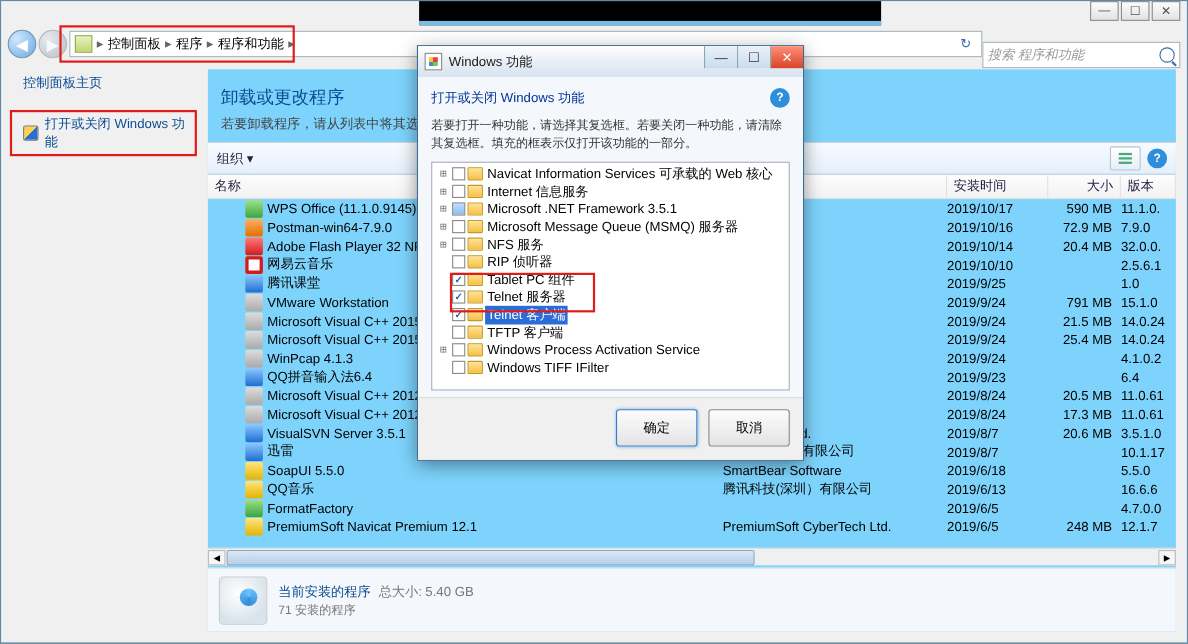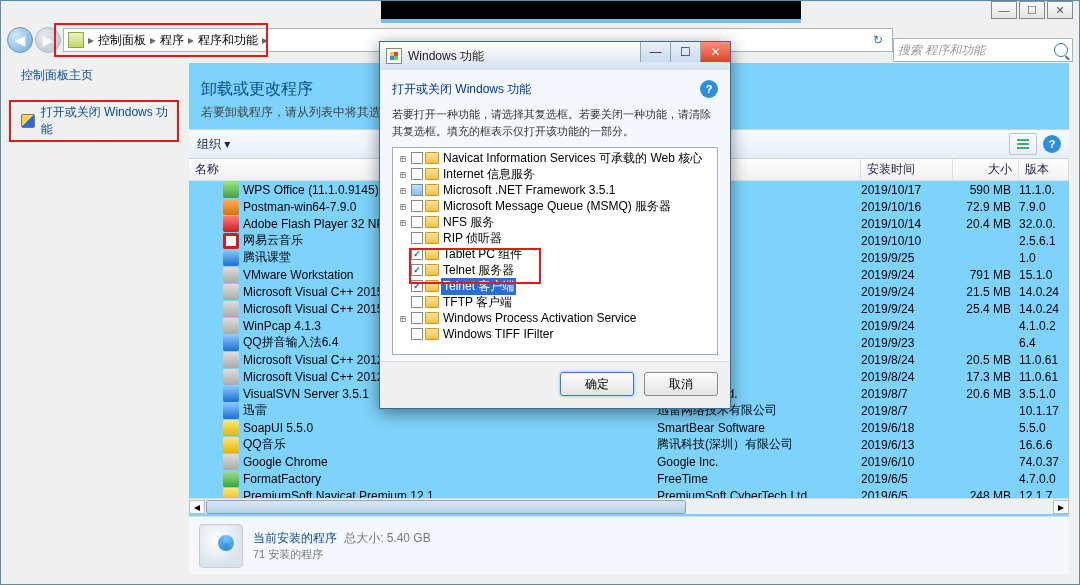--- a/index.html
+++ b/index.html
@@ -95,21 +95,21 @@
 .tw { width: 12px; text-align: center; color: #777; font-family: monospace; font-size: 10px; cursor:default;}
 .chk { width: 12px; height: 12px; border: 1px solid #888; background: #fff; display:inline-flex; align-items:center; justify-content:center; font-size:9px; color:#333;}
 .chk.checked::after { content: "✓"; color:#1e5fa8; font-weight:bold;}
 .chk.filled { background: linear-gradient(#bde0ff,#8cbef0); }
 .fld { width: 14px; height: 12px; background: linear-gradient(#ffe39a,#f5c143); border:1px solid #c79a1e; border-radius: 1px; }
 .tree-row .lbl { padding: 0 2px; color: #000; }
 .tree-row.selected .lbl { background: #2b6cd6; color: #fff; }
 .tree-redbox { position: absolute; border: 2px solid #e11a1a; pointer-events: none; left: 16px; top: 100px; width: 132px; height: 36px; }
 
 .dlg-buttons { display: flex; justify-content: flex-end; gap: 10px; padding: 10px 12px 12px; background: #f0f0f0; border-top:1px solid #ddd;}
-.btn { min-width: 74px; height: 24px; background: linear-gradient(#fdfdfd,#e3e3e3); border: 1px solid #8a8a8a; border-radius: 3px; display:flex; align-items:center; justify-content:center; }
+.btn { min-width: 74px; height: 34px; background: linear-gradient(#fdfdfd,#e3e3e3); border: 1px solid #8a8a8a; border-radius: 3px; display:flex; align-items:center; justify-content:center; }
 .btn.primary { border-color:#3c7cc4; box-shadow: 0 0 3px #6fb1ee; }
 </style>
 </head>
 <body>
 
 <div class="outer-window">
 
   <div class="topstrip"></div>
 
   <div class="win-buttons-holder">
@@ -331,34 +331,23 @@
             <span class="picon yellow"></span>
             <span>QQ音乐</span>
           </div>
           <div class="col-pub">腾讯科技(深圳）有限公司</div>
           <div class="col-date">2019/6/13</div>
           <div class="col-size"></div>
           <div class="col-ver">16.6.6</div>
         </div>
         <div class="row">
           <div class="col-name">
-            <span class="picon gray"></span>
-            <span>Google Chrome</span>
-          </div>
-          <div class="col-pub">Google Inc.</div>
-          <div class="col-date">2019/6/10</div>
-          <div class="col-size"></div>
-          <div class="col-ver">74.0.37</div>
-        </div>
-        <div class="row">
-          <div class="col-name">
             <span class="picon green"></span>
             <span>FormatFactory</span>
           </div>
-          <div class="col-pub">FreeTime</div>
           <div class="col-date">2019/6/5</div>
           <div class="col-size"></div>
           <div class="col-ver">4.7.0.0</div>
         </div>
         <div class="row">
           <div class="col-name">
             <span class="picon yellow"></span>
             <span>PremiumSoft Navicat Premium 12.1</span>
           </div>
           <div class="col-pub">PremiumSoft CyberTech Ltd.</div>

